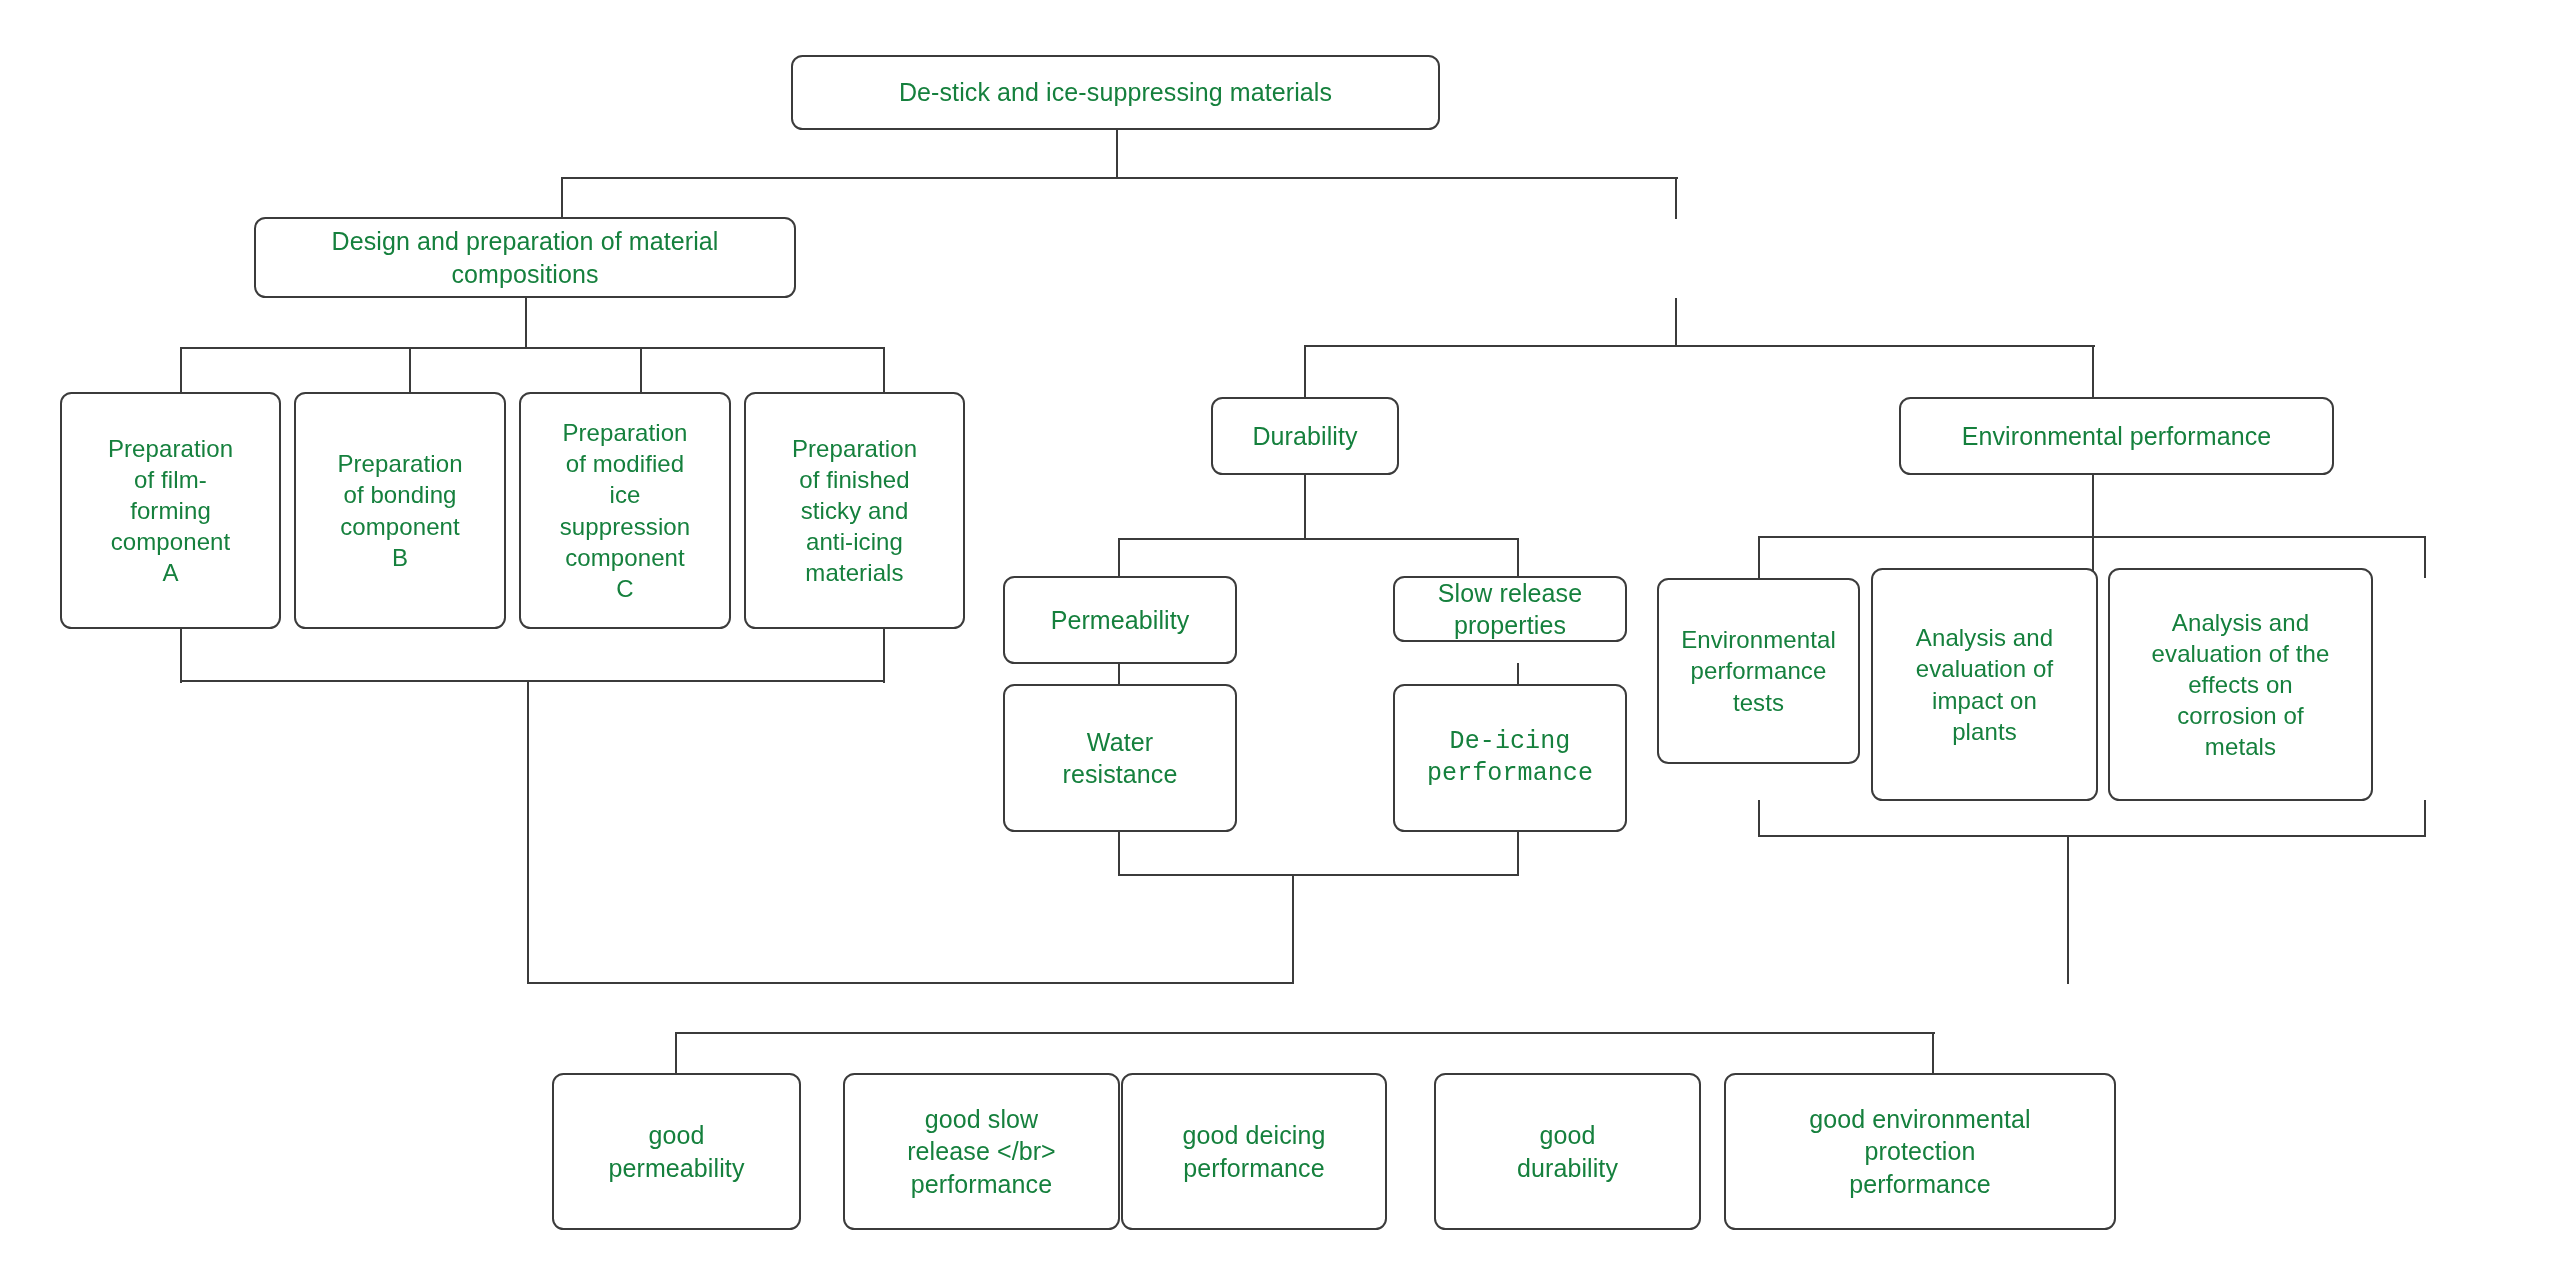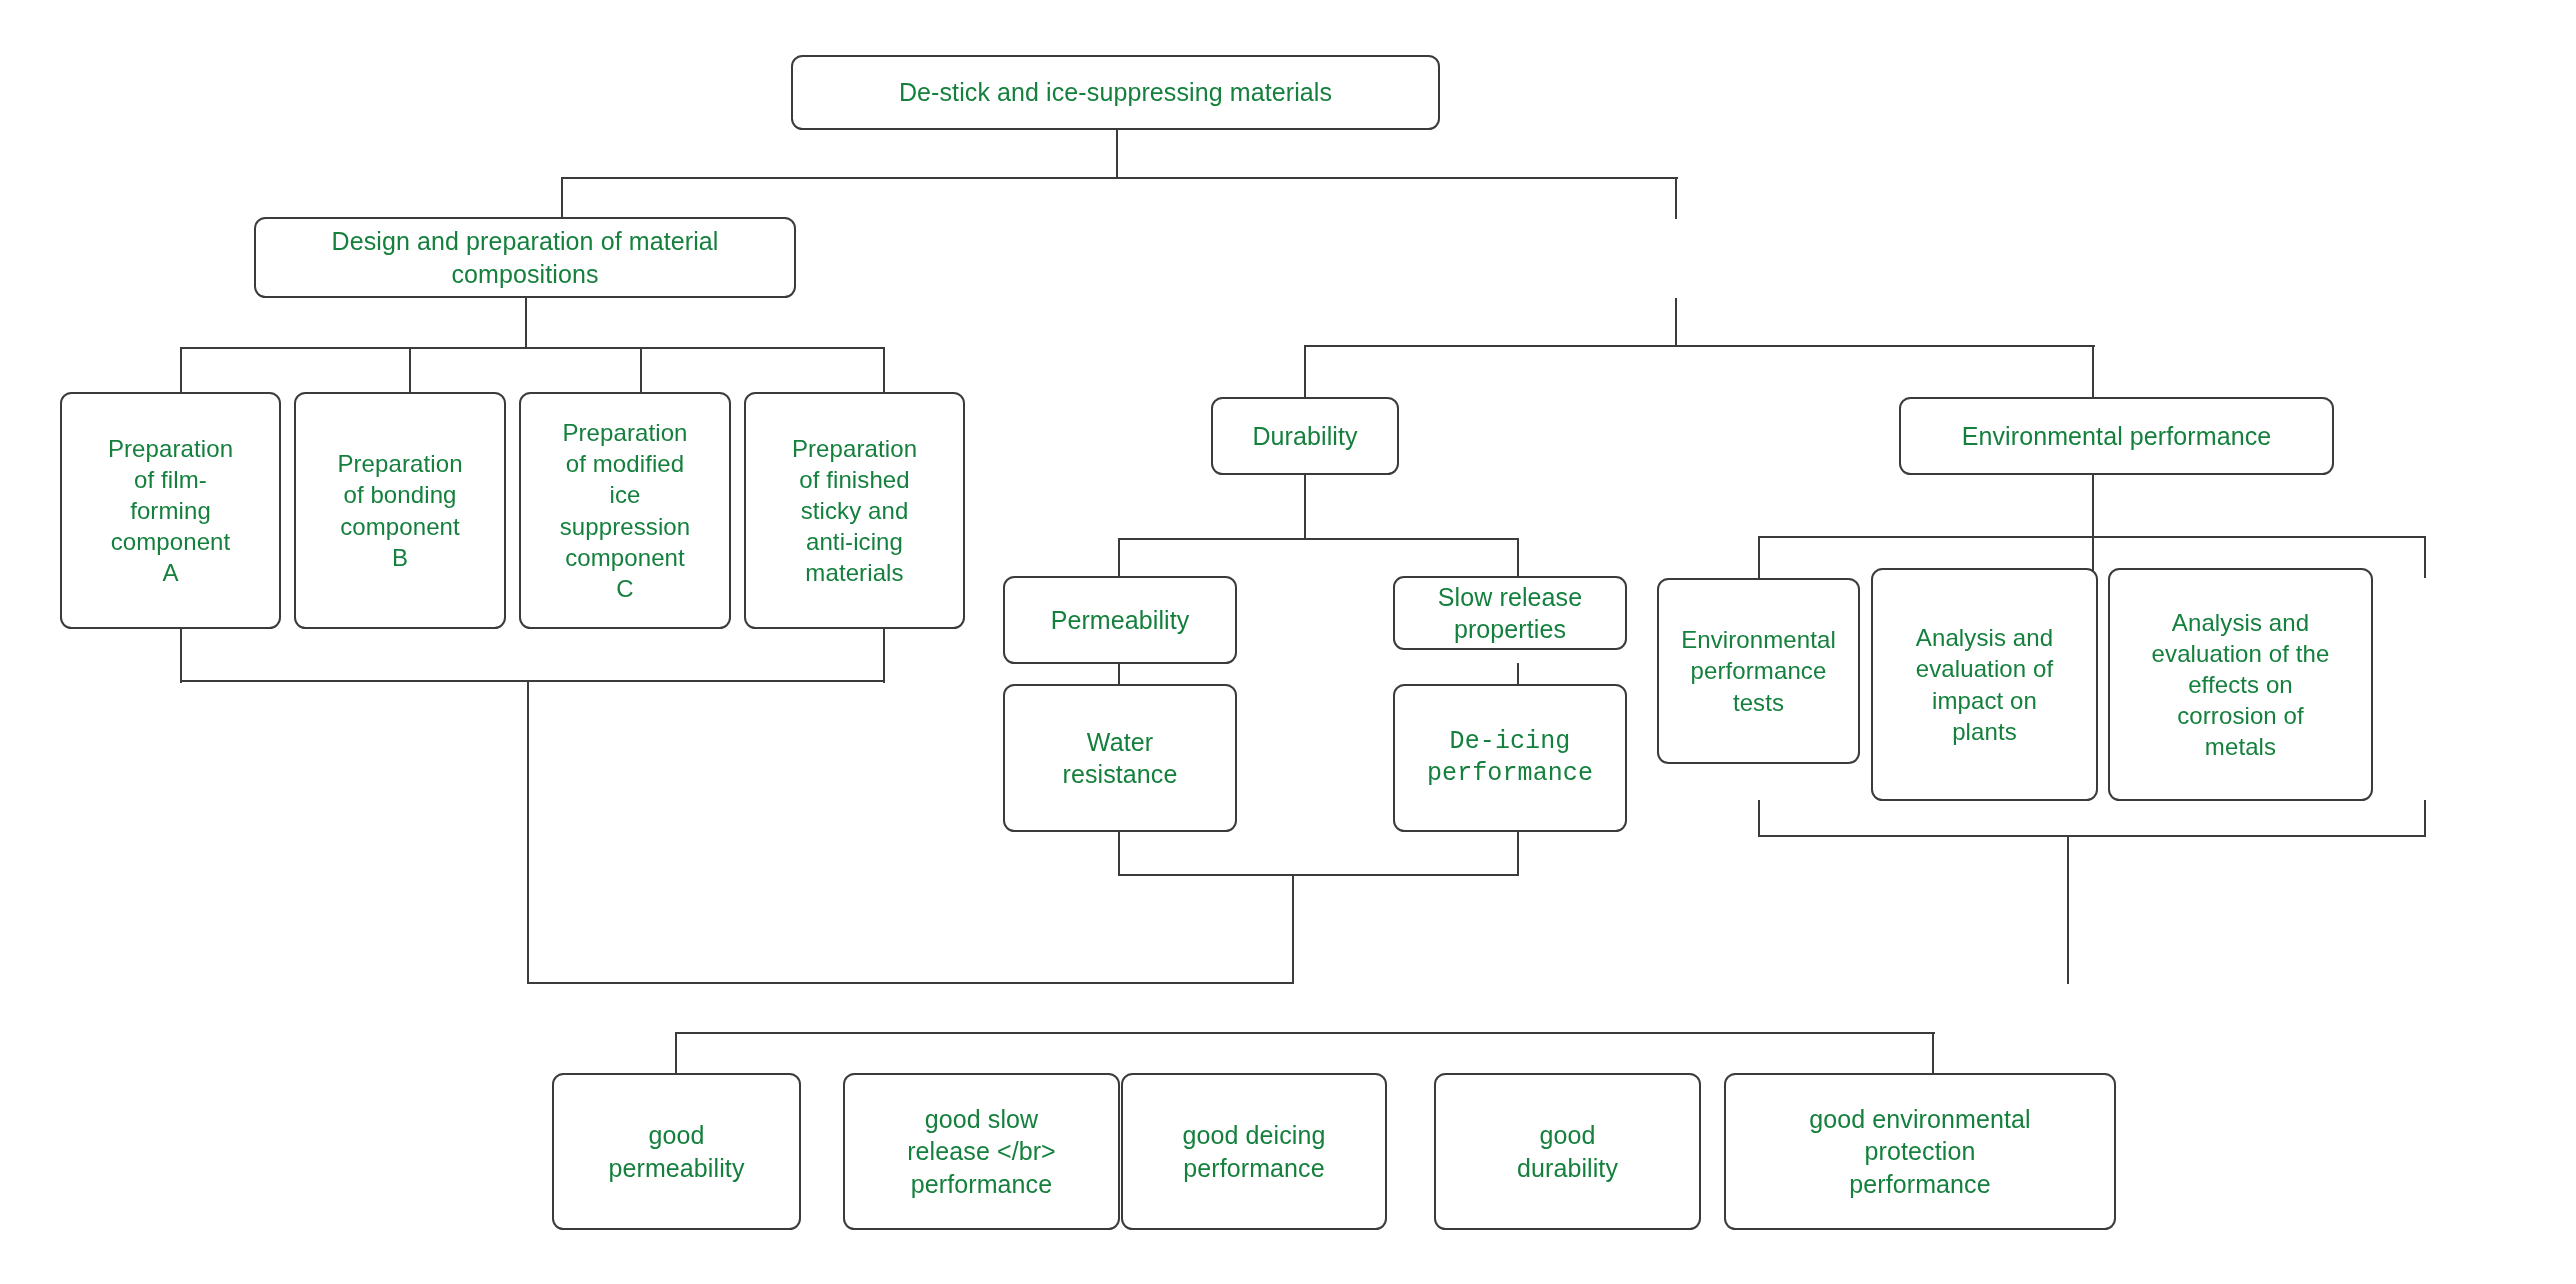--- a/index.html
+++ b/index.html
@@ -125,21 +125,21 @@
   <div class="node small" style="left:744px; top:392px; width:221px; height:237px;">Preparation
 of finished
 sticky and
 anti-icing
 materials</div>
 
   <div class="node" style="left:1211px; top:397px; width:188px; height:78px;">Durability</div>
 
   <div class="node" style="left:1003px; top:576px; width:234px; height:88px;">Permeability</div>
 
-  <div class="node" style="left:1393px; top:576px; width:234px; height:74px;border-radius:11px;">Slow release
+  <div class="node" style="left:1393px; top:576px; width:234px; height:66px;">Slow release
 properties</div>
 
   <div class="node" style="left:1003px; top:684px; width:234px; height:148px;">Water
 resistance</div>
 
   <div class="node" style="left:1393px; top:684px; width:234px; height:148px;font-family:Liberation Mono, monospace;">De-icing
 performance</div>
 
   <div class="node" style="left:1875px; top:397px; width:435px; height:78px;margin-left:24px;">Environmental performance</div>
 

